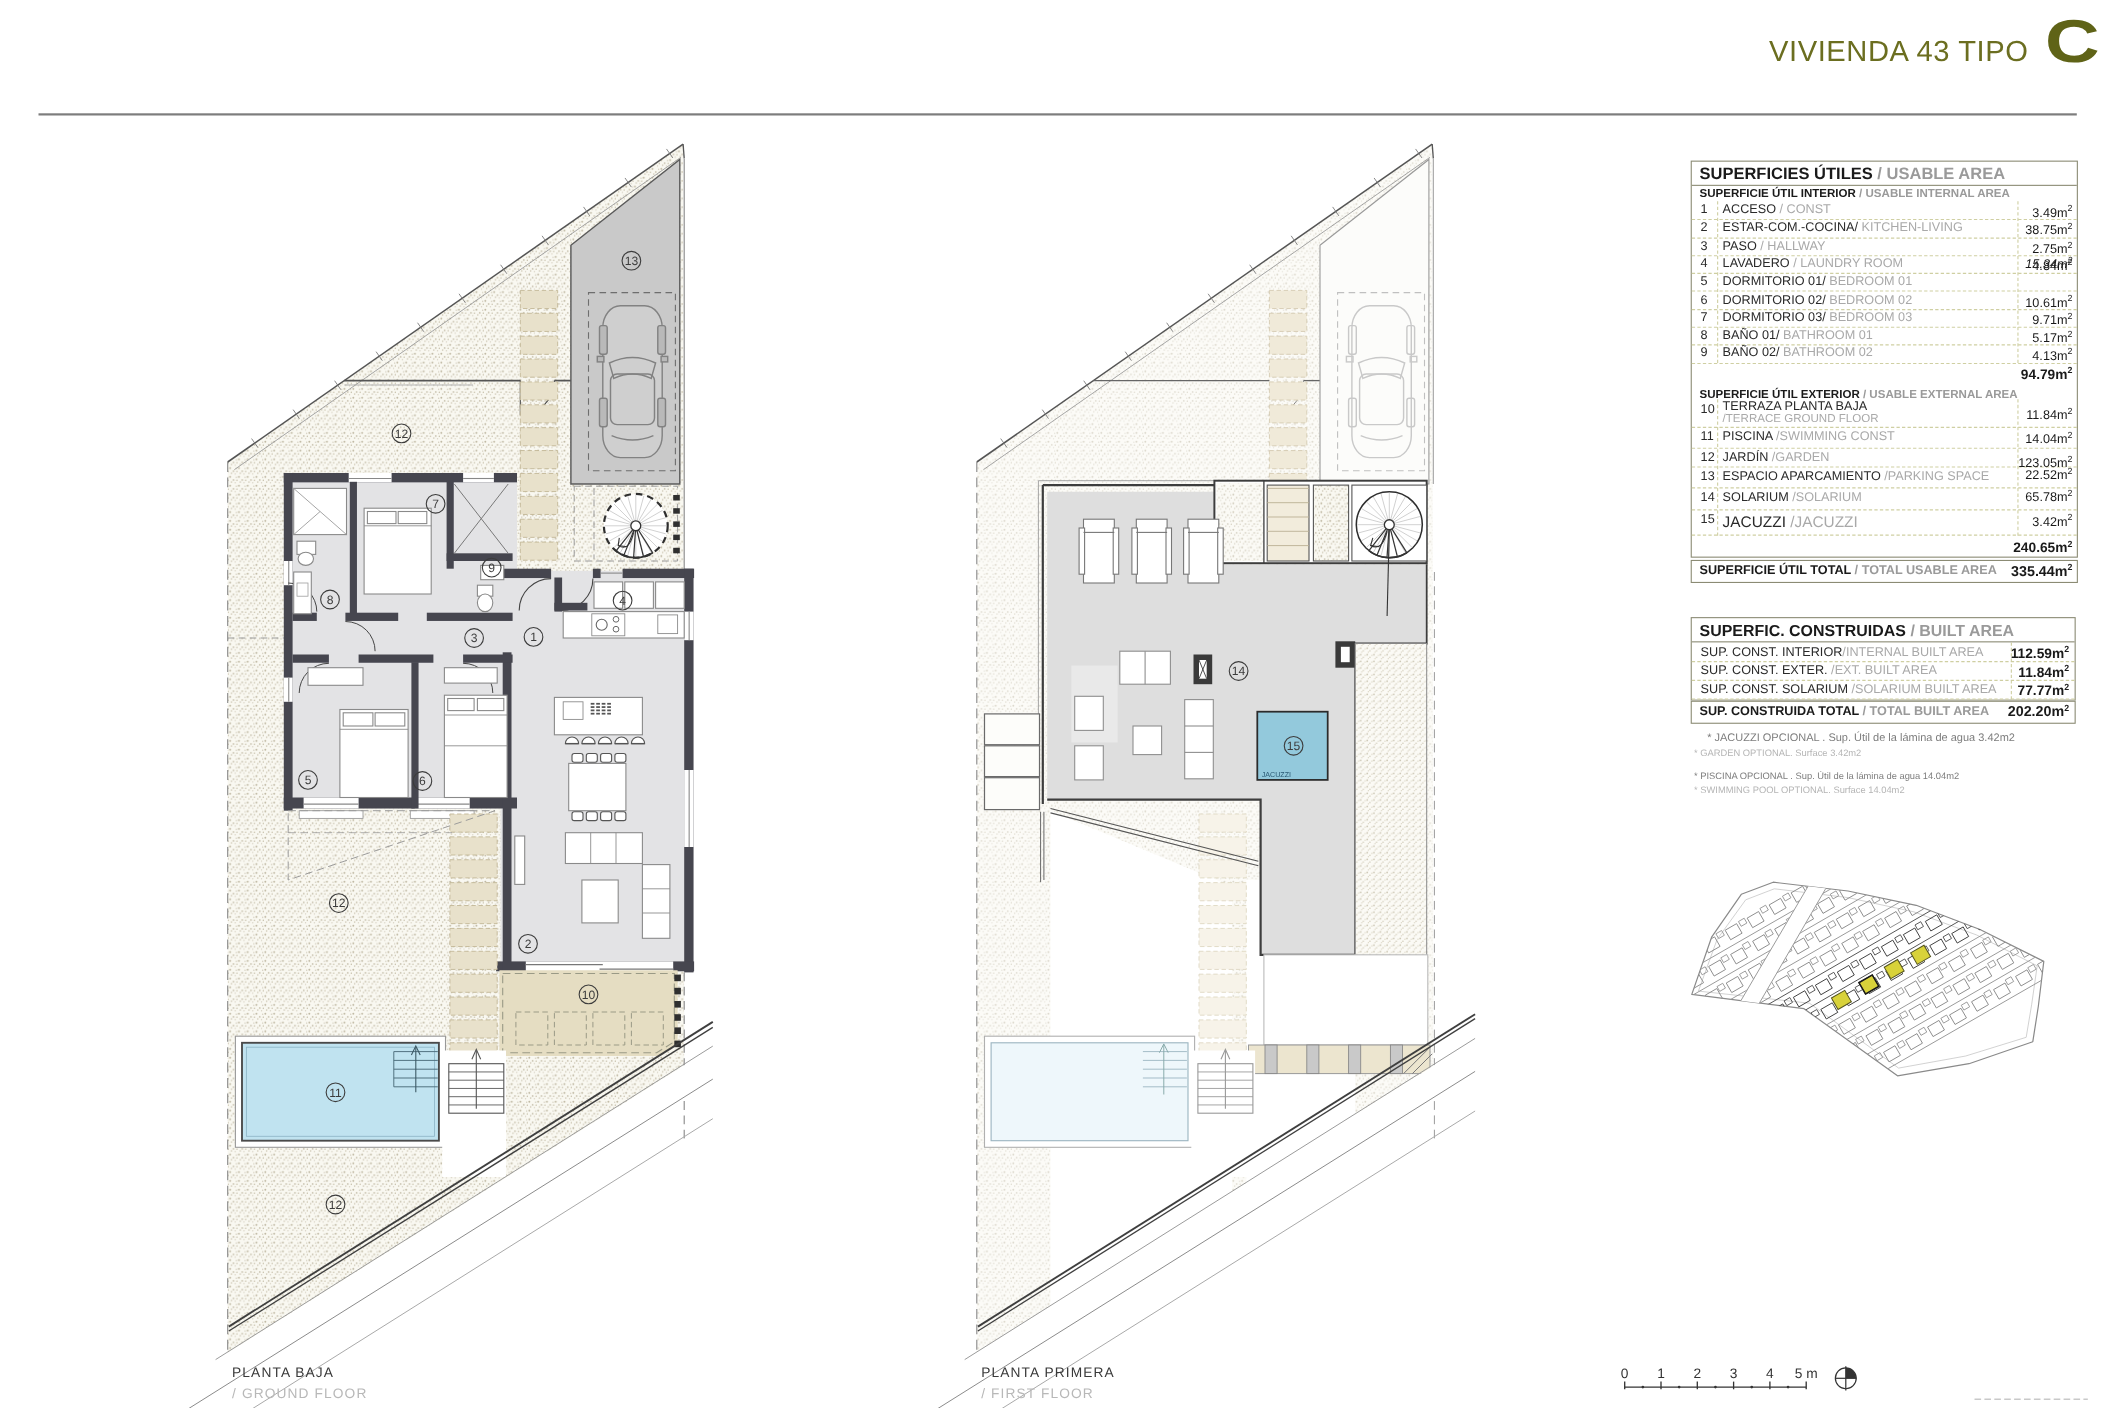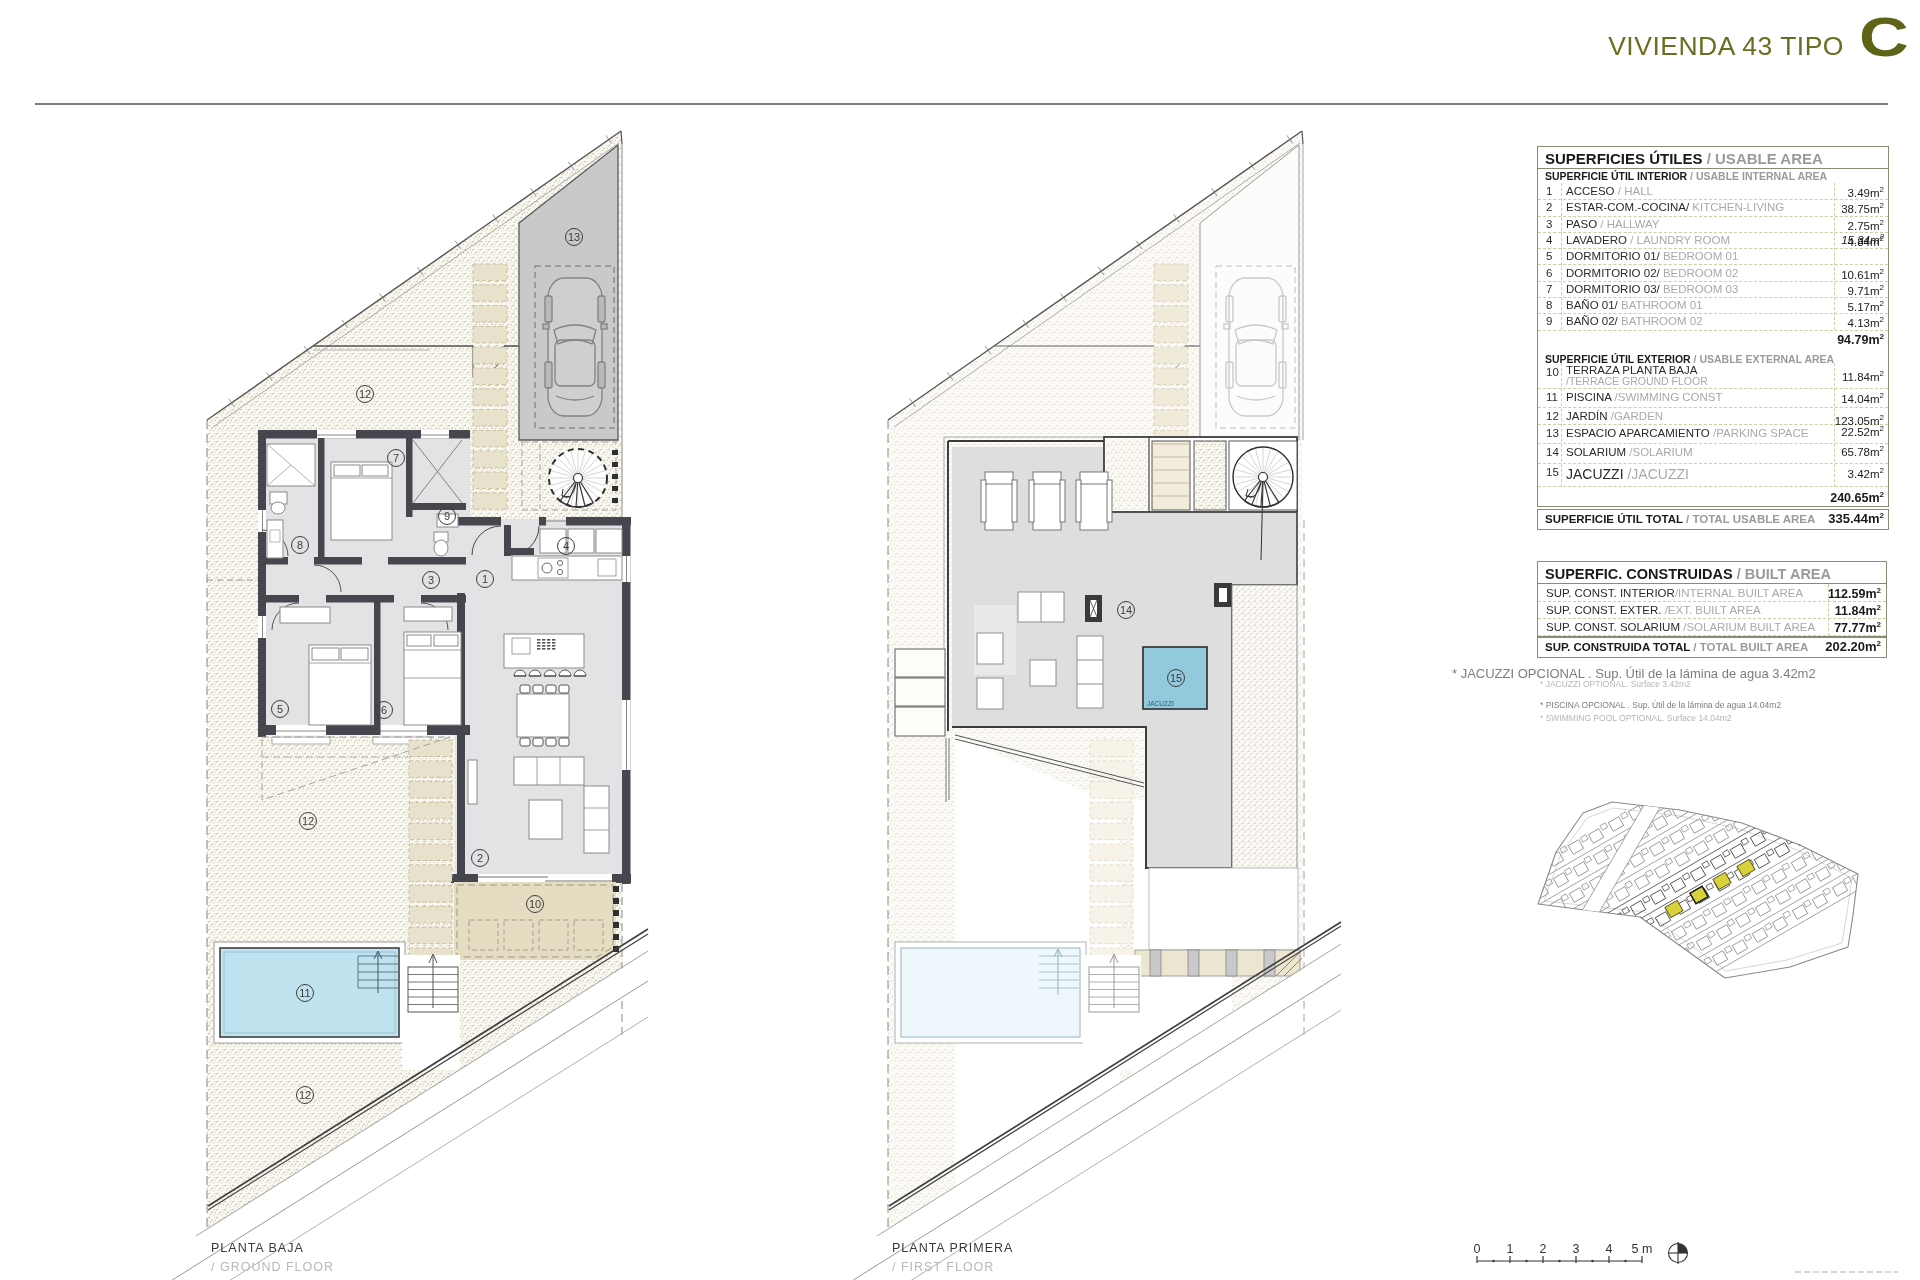--- a/index.html
+++ b/index.html
@@ -1071,21 +1071,21 @@
 <div style="position:absolute;right:11px;top:5px;font-size:55px;font-weight:bold;color:#5f6317;transform:scaleX(1.25);transform-origin:right;">C</div>
 
 <div style="position:absolute;left:35px;top:103px;width:1853px;height:1.6px;background:#7d7d7d;"></div>
 
 <div style="position:absolute;left:1537px;top:146px;width:350px;height:359px;border:1.3px solid #8b8b74;background:#fff;">
 <div style="position:absolute;left:7px;top:3px;font-size:15px;font-weight:bold;color:#1a1a1a;white-space:nowrap;">SUPERFICIES ÚTILES <span style="color:#9a9a9a">/ USABLE AREA</span></div>
 <div style="position:absolute;left:0;top:21px;width:100%;border-top:1px solid #8b8b74;"></div>
 <div style="position:absolute;left:7px;top:23px;font-size:10.5px;font-weight:bold;color:#1a1a1a;white-space:nowrap;">SUPERFICIE ÚTIL INTERIOR <span style="color:#9a9a9a;">/ USABLE INTERNAL AREA</span></div>
 <div style="position:absolute;left:0;top:36.0px;width:100%;height:16.3px;border-bottom:1px dashed #cfcfa2;"></div>
 <div style="position:absolute;left:8px;top:38.0px;font-size:11.5px;color:#2a2a2a;">1</div>
-<div style="position:absolute;left:28px;top:38.0px;font-size:11.5px;color:#2a2a2a;white-space:nowrap;">ACCESO <span style="color:#a9a9a9">/ HALL</span></div>
+<div style="position:absolute;left:28px;top:38.0px;font-size:11.5px;color:#2a2a2a;white-space:nowrap;">ACCESO <span style="color:#a9a9a9">/ CONST</span></div>
 <div style="position:absolute;right:4px;top:38.0px;font-size:11.5px;color:#1a1a1a;">3.49m<sup style="font-size:8px">2</sup></div>
 <div style="position:absolute;left:0;top:52.3px;width:100%;height:16.3px;border-bottom:1px dashed #cfcfa2;"></div>
 <div style="position:absolute;left:8px;top:54.3px;font-size:11.5px;color:#2a2a2a;">2</div>
 <div style="position:absolute;left:28px;top:54.3px;font-size:11.5px;color:#2a2a2a;white-space:nowrap;">ESTAR-COM.-COCINA/ <span style="color:#a9a9a9">KITCHEN-LIVING</span></div>
 <div style="position:absolute;right:4px;top:54.3px;font-size:11.5px;color:#1a1a1a;">38.75m<sup style="font-size:8px">2</sup></div>
 <div style="position:absolute;left:0;top:68.6px;width:100%;height:16.3px;border-bottom:1px dashed #cfcfa2;"></div>
 <div style="position:absolute;left:8px;top:70.6px;font-size:11.5px;color:#2a2a2a;">3</div>
 <div style="position:absolute;left:28px;top:70.6px;font-size:11.5px;color:#2a2a2a;white-space:nowrap;">PASO <span style="color:#a9a9a9">/ HALLWAY</span></div>
 <div style="position:absolute;right:4px;top:70.6px;font-size:11.5px;color:#1a1a1a;">2.75m<sup style="font-size:8px">2</sup></div>
 <div style="position:absolute;left:0;top:84.9px;width:100%;height:16.3px;border-bottom:1px dashed #cfcfa2;"></div>
@@ -1163,15 +1163,15 @@
 <div style="position:absolute;left:8px;top:59px;font-size:11.5px;color:#2a2a2a;white-space:nowrap;">SUP. CONST. SOLARIUM  <span style="color:#a9a9a9">/SOLARIUM BUILT AREA</span></div>
 <div style="position:absolute;right:5px;top:58px;font-size:12.5px;font-weight:bold;color:#1a1a1a;">77.77m<sup style="font-size:8px">2</sup></div>
 <div style="position:absolute;right:57px;top:22px;bottom:0;border-right:1px dashed #cfcfa2;"></div>
 </div>
 
 <div style="position:absolute;left:1537px;top:637px;width:348px;height:19px;border:1.3px solid #8b8b74;background:#fff;">
 <div style="position:absolute;left:7px;top:3px;font-size:11.5px;font-weight:bold;color:#1a1a1a;white-space:nowrap;">SUP. CONSTRUIDA TOTAL <span style="color:#9a9a9a">/ TOTAL BUILT AREA</span></div>
 <div style="position:absolute;right:5px;top:1px;font-size:13px;font-weight:bold;color:#1a1a1a;">202.20m<sup style="font-size:8px">2</sup></div>
 </div>
 
-<div style="position:absolute;left:1452px;top:666px;font-size:13px;color:#7d7d7d;">* JACUZZI OPCIONAL . Sup. Útil de la lámina de agua 3.42m2</div>
-<div style="position:absolute;left:1540px;top:679px;font-size:8.5px;color:#b5b5b5;">* JACUZZI OPTIONAL. Surface 3.42m2</div>
+<div style="position:absolute;left:1552px;top:666px;font-size:10px;color:#7d7d7d;">* JACUZZI OPCIONAL . Sup. Útil de la lámina de agua 3.42m2</div>
+<div style="position:absolute;left:1540px;top:679px;font-size:8.5px;color:#b5b5b5;">* GARDEN OPTIONAL. Surface 3.42m2</div>
 <div style="position:absolute;left:1540px;top:700px;font-size:8.5px;color:#7d7d7d;">* PISCINA OPCIONAL . Sup. Útil de la lámina de agua 14.04m2</div>
 <div style="position:absolute;left:1540px;top:713px;font-size:8.5px;color:#b5b5b5;">* SWIMMING POOL OPTIONAL. Surface 14.04m2</div>
 </body></html>

